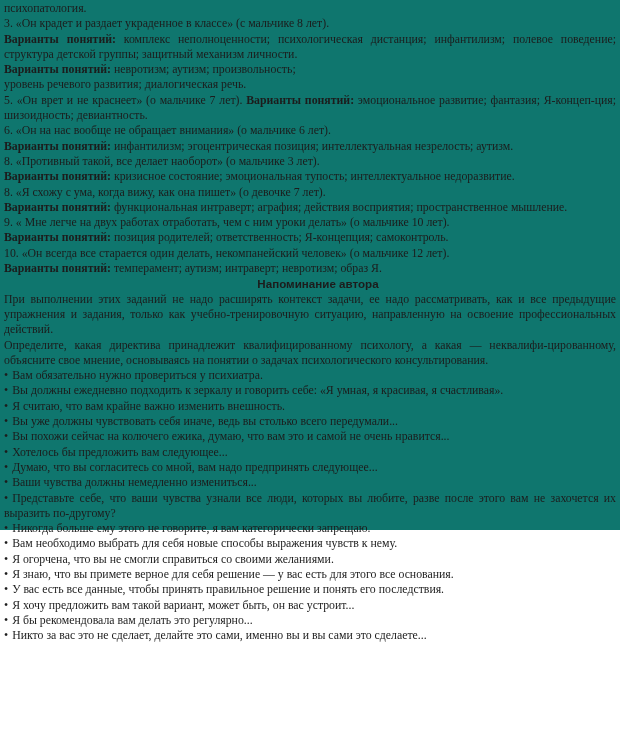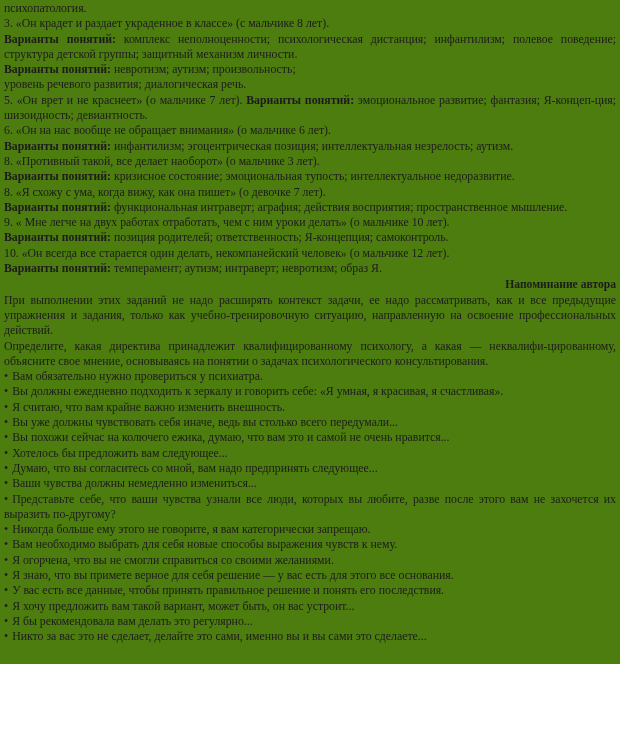--- a/index.html
+++ b/index.html
@@ -8,43 +8,42 @@
     background: #ffffff;
   }
   body {
     width: 620px;
     height: 734px;
     overflow: hidden;
   }
   .page {
     box-sizing: border-box;
     width: 620px;
-    height: 664px;
+    height: 530px;
     padding: 1px 4px 0 4px;
     font-family: "Liberation Serif", "DejaVu Serif", serif;
     font-size: 11.8px;
     line-height: 15.29px;
     color: #1c1c1c;
-    background: #4d7c0f;
+    background: #0f766e;
   }
   .block {
     margin: 0;
     padding: 0;
     text-align: justify;
   }
   .block.heading {
     font-family: "Liberation Sans", "DejaVu Sans", sans-serif;
     font-weight: bold;
-    text-align: right;
+    text-align: center;
     font-size: 11.6px;
     margin-left: 16px;
   }
   .seg.bold {
     font-weight: bold;
-    font-family: Liberation Serif, serif;
   }
   .block.bullet .marker {
     display: inline-block;
     margin-right: 4px;
   }
 </style>
 </head>
 <body>
 
 <div class="page">

